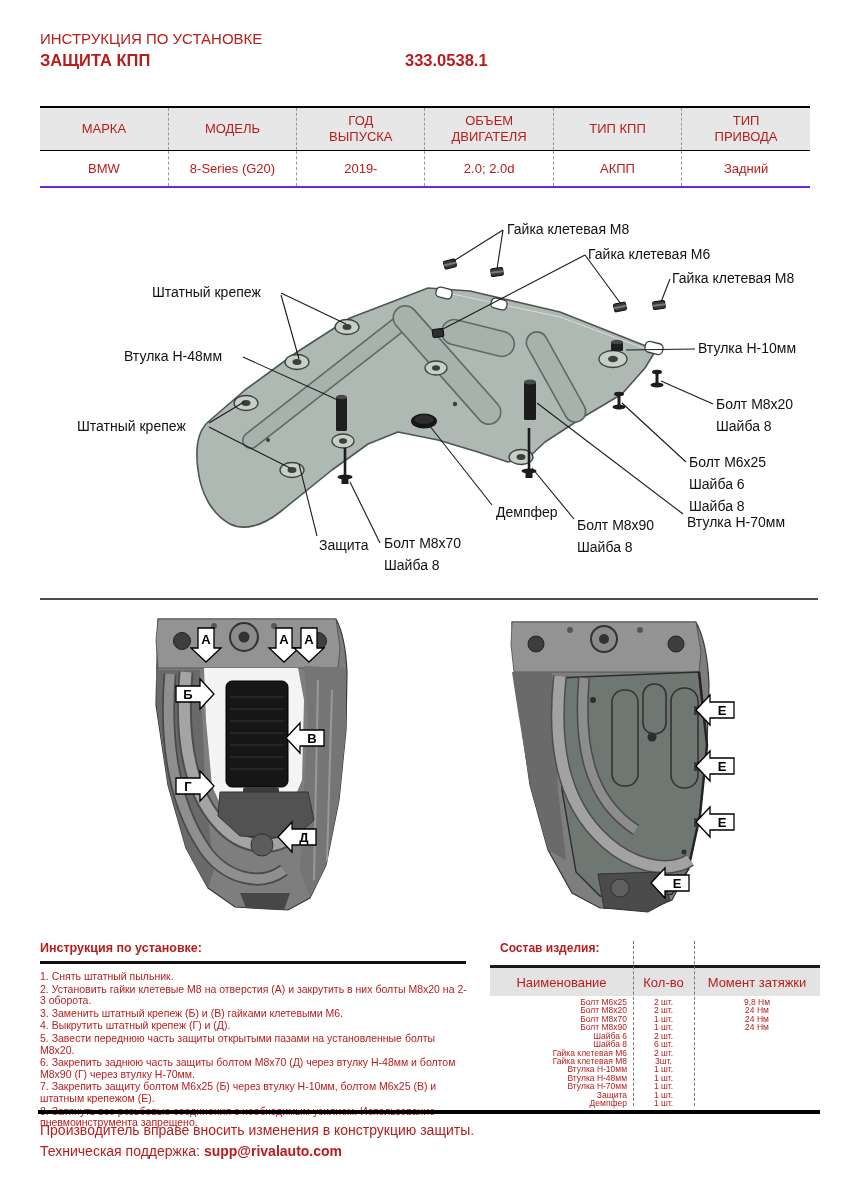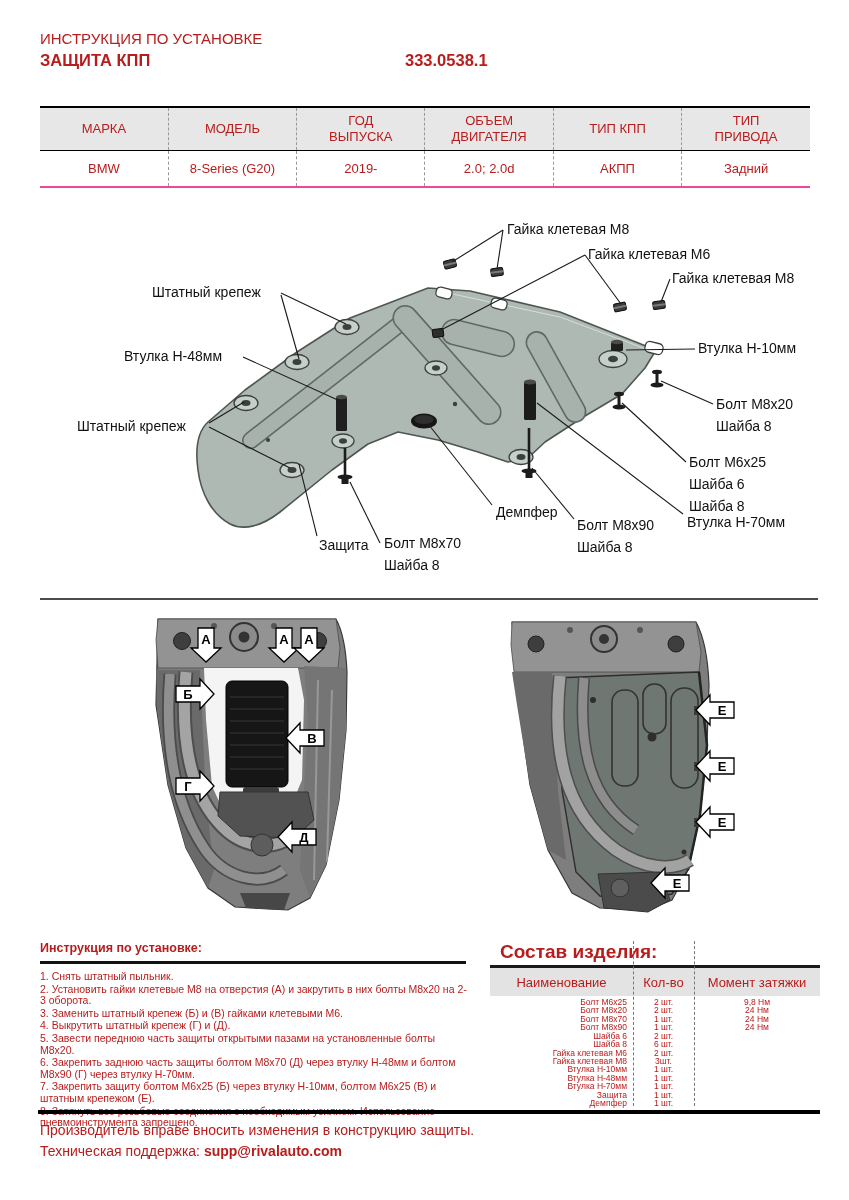--- a/index.html
+++ b/index.html
@@ -9,38 +9,38 @@
   .hdr{position:absolute;left:40px;top:30px;width:772px;}
   .hdr-sub{font-size:15px;}
   .hdr-row{position:relative;margin-top:4px;height:20px;}
   .hdr-title{font-size:16.5px;font-weight:bold;}
   .hdr-part{position:absolute;left:365px;top:0;font-size:16.5px;font-weight:bold;}
   
   .vtable{position:absolute;left:40px;top:106px;width:770px;border-collapse:collapse;
           table-layout:fixed;text-align:center;}
   .vtable th{font-weight:normal;font-size:13px;line-height:1.2;background:#e7e7e7;height:40px;
              border-top:2px solid #000;border-bottom:1.5px solid #000;white-space:pre-line;}
-  .vtable td{font-size:13px;height:33px;border-bottom:2px solid #ec4899;}
+  .vtable td{font-size:13px;height:33px;border-bottom:2px solid #6d28d9;}
   .vtable th + th,.vtable td + td{border-left:1px dashed #999;}
   
   .diag-svg{position:absolute;left:0;top:200px;}
   .photo-svg{position:absolute;left:0;top:600px;}
   svg text{font-family:"Liberation Sans",sans-serif;}
   .dlabel{font-size:14px;fill:#111;}
   .leaders line{stroke:#1a1a1a;stroke-width:1.1;}
   .marker-letter{font-size:13px;font-weight:bold;fill:#000;text-anchor:middle;}
   .divider-thin{position:absolute;left:40px;top:598px;width:778px;height:2px;background:#4c4c4c;}
   
   .instr{position:absolute;left:40px;top:941px;width:432px;}
   .instr-title{font-size:12.5px;font-weight:bold;}
   .instr-rule{width:426px;height:3px;background:#111;margin:6px 0 7px 0;}
   .step{font-size:10.5px;line-height:11.6px;margin:0 0 1px 0;}
   
   .parts{position:absolute;left:490px;top:941px;width:330px;height:168px;}
-  .parts-title{position:absolute;left:10px;top:0;font-size:19px;font-weight:bold;}
+  .parts-title{position:absolute;left:10px;top:0;font-size:12px;font-weight:bold;}
   .parts-rule{position:absolute;left:0;top:24px;width:330px;height:2.5px;background:#1a1a1a;}
   .parts-head{position:absolute;left:0;top:27px;width:330px;height:28px;background:#e3e3e3;
               display:flex;align-items:center;font-size:13px;justify-content:center;}
   .ph-name{width:143px;text-align:center;}
   .ph-qty{width:61px;text-align:center;}
   .ph-torq{flex:1;text-align:center;}
   .parts-rows{position:absolute;left:0;top:57px;width:330px;}
   .prow{display:flex;height:8.45px;align-items:center;font-size:8.5px;line-height:8.5px;}
   .pname{width:137px;padding-right:6px;text-align:right;}
   .pqty{width:61px;text-align:center;}

